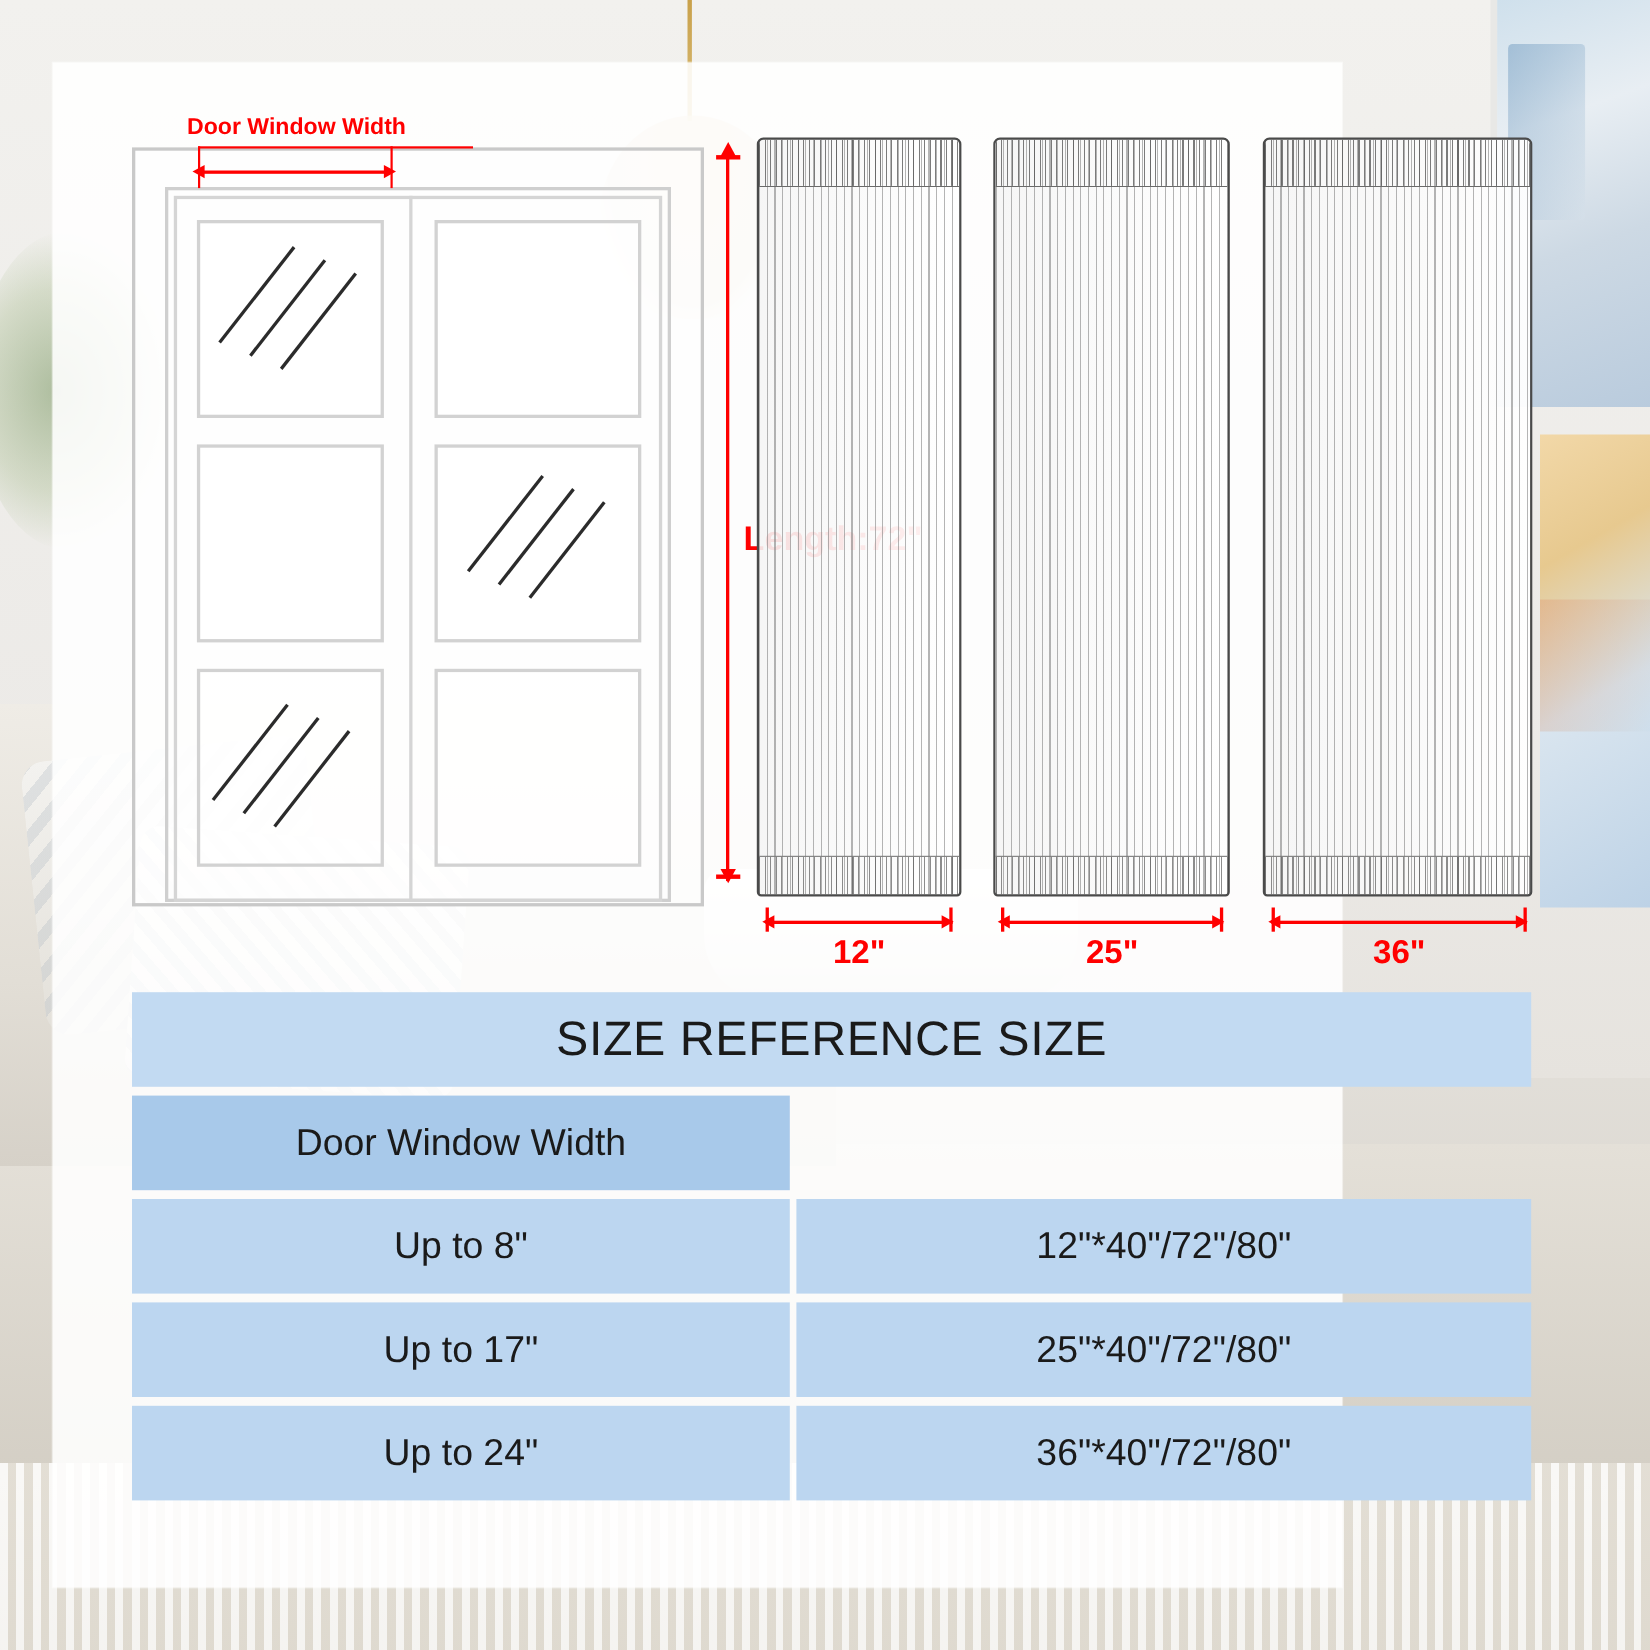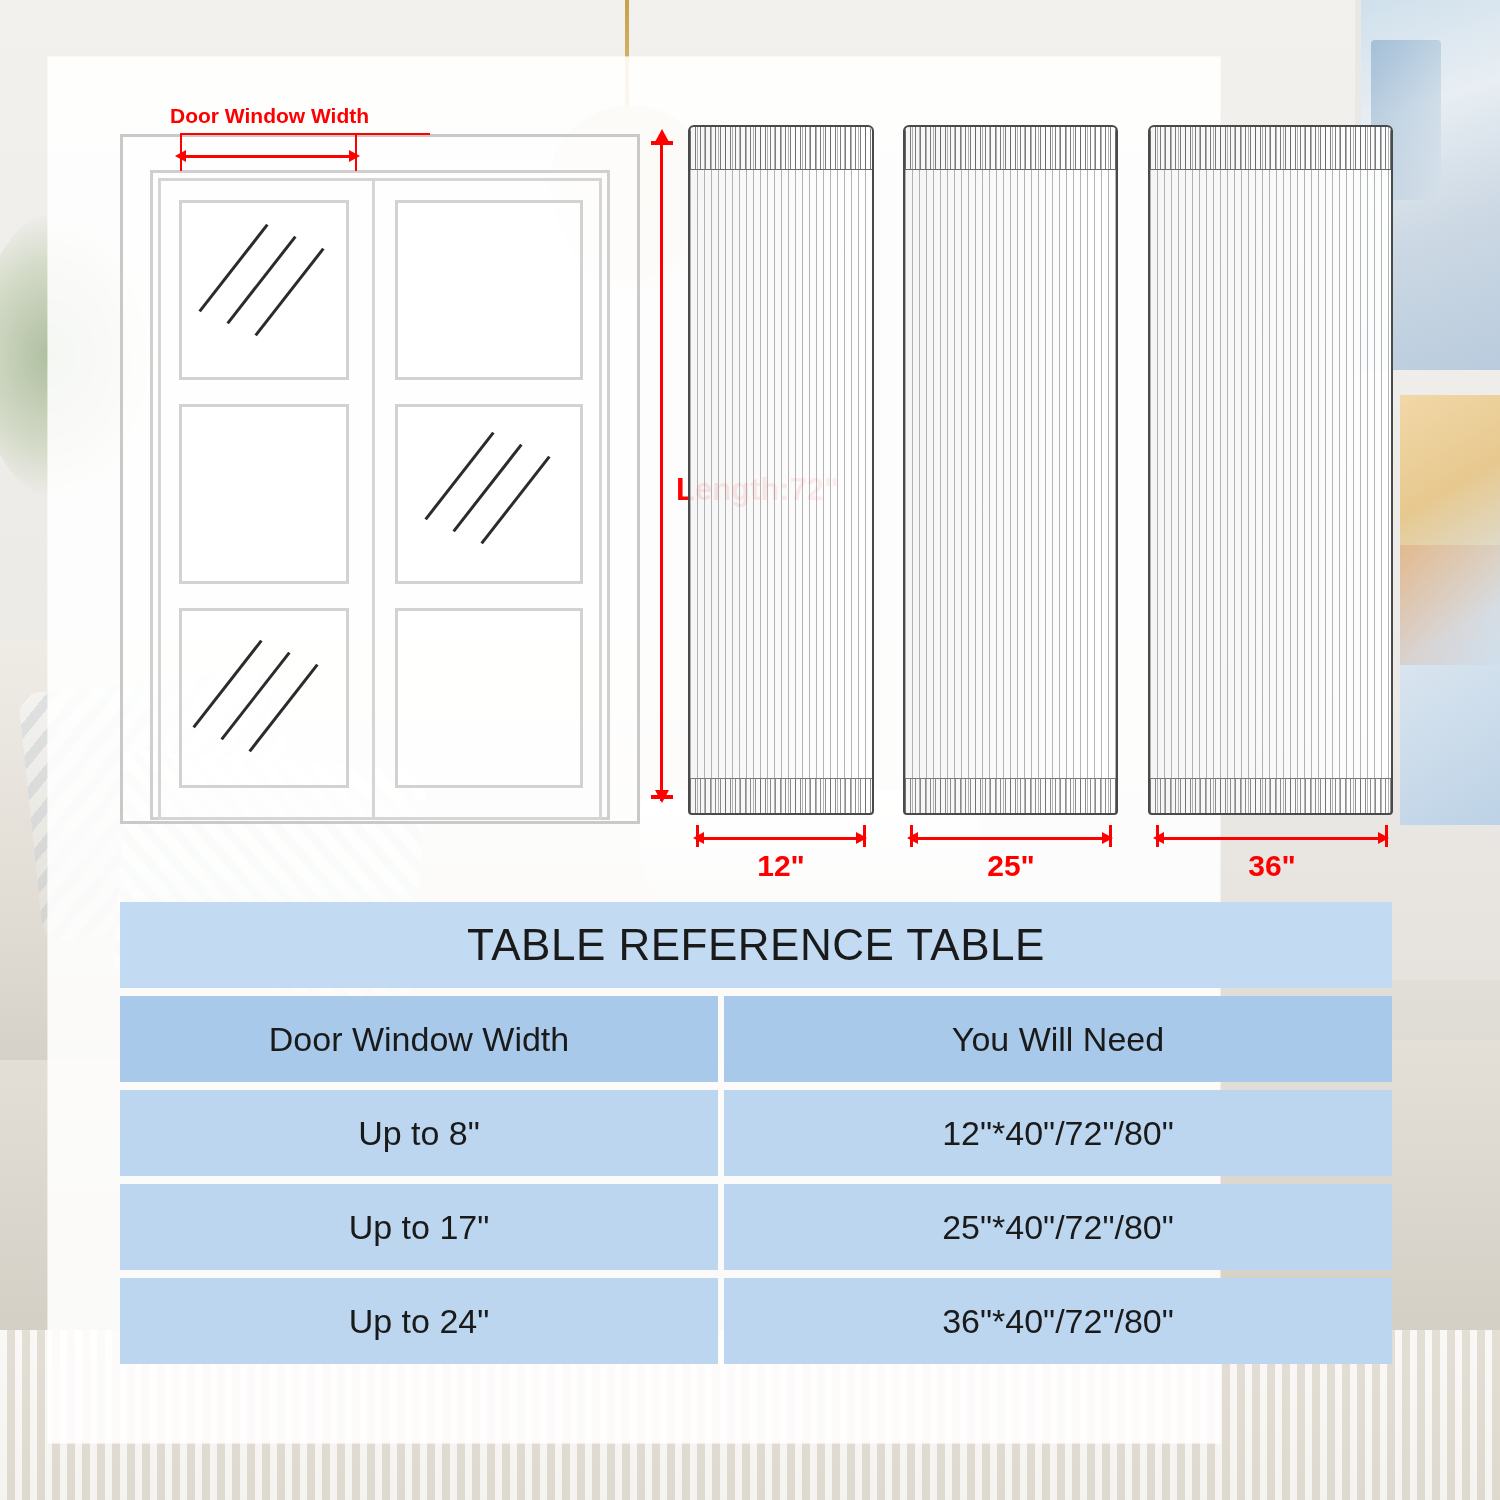--- a/index.html
+++ b/index.html
@@ -346,25 +346,24 @@
     </div>
     <div class="red-line" style="left:1108px; top:780px; width:232px; height:3px;"></div>
     <div class="red-line" style="left:1108px; top:768px; width:3px; height:22px;"></div>
     <div class="red-line" style="left:1337px; top:768px; width:3px; height:22px;"></div>
     <div class="arrow left" style="left:1105px; top:775px;"></div>
     <div class="arrow right" style="left:1330px; top:775px;"></div>
     <div class="dim-caption" style="left:1108px; top:792px; width:232px;">36"</div>
   </div>
 
   <div id="table-block">
-    <div class="tbl-title">TABLE REFERENCE TABLE</div>
+    <div class="tbl-title">SIZE REFERENCE SIZE</div>
 
     <div class="tbl-row">
       <div class="tbl-cell left hdr">Door Window Width</div>
-      <div class="tbl-cell right hdr">You Will Need</div>
     </div>
 
     <div class="tbl-row body-row">
       <div class="tbl-cell left">Up to 8"</div>
       <div class="tbl-cell right">12"*40"/72"/80"</div>
     </div>
 
     <div class="tbl-row body-row">
       <div class="tbl-cell left">Up to 17"</div>
       <div class="tbl-cell right">25"*40"/72"/80"</div>

